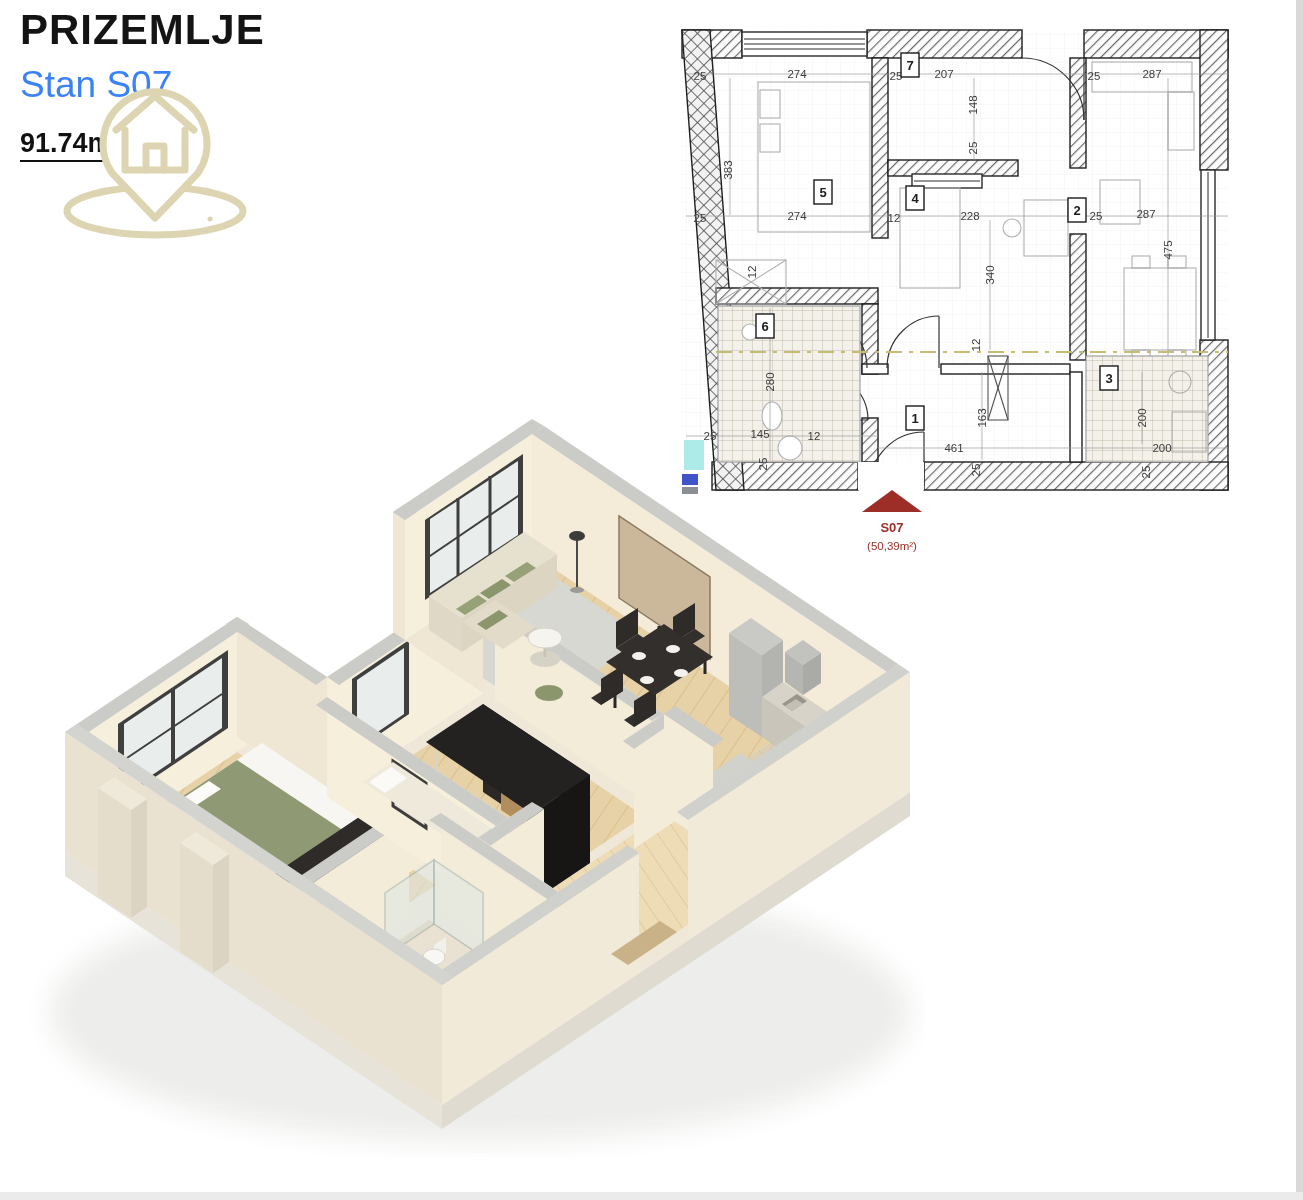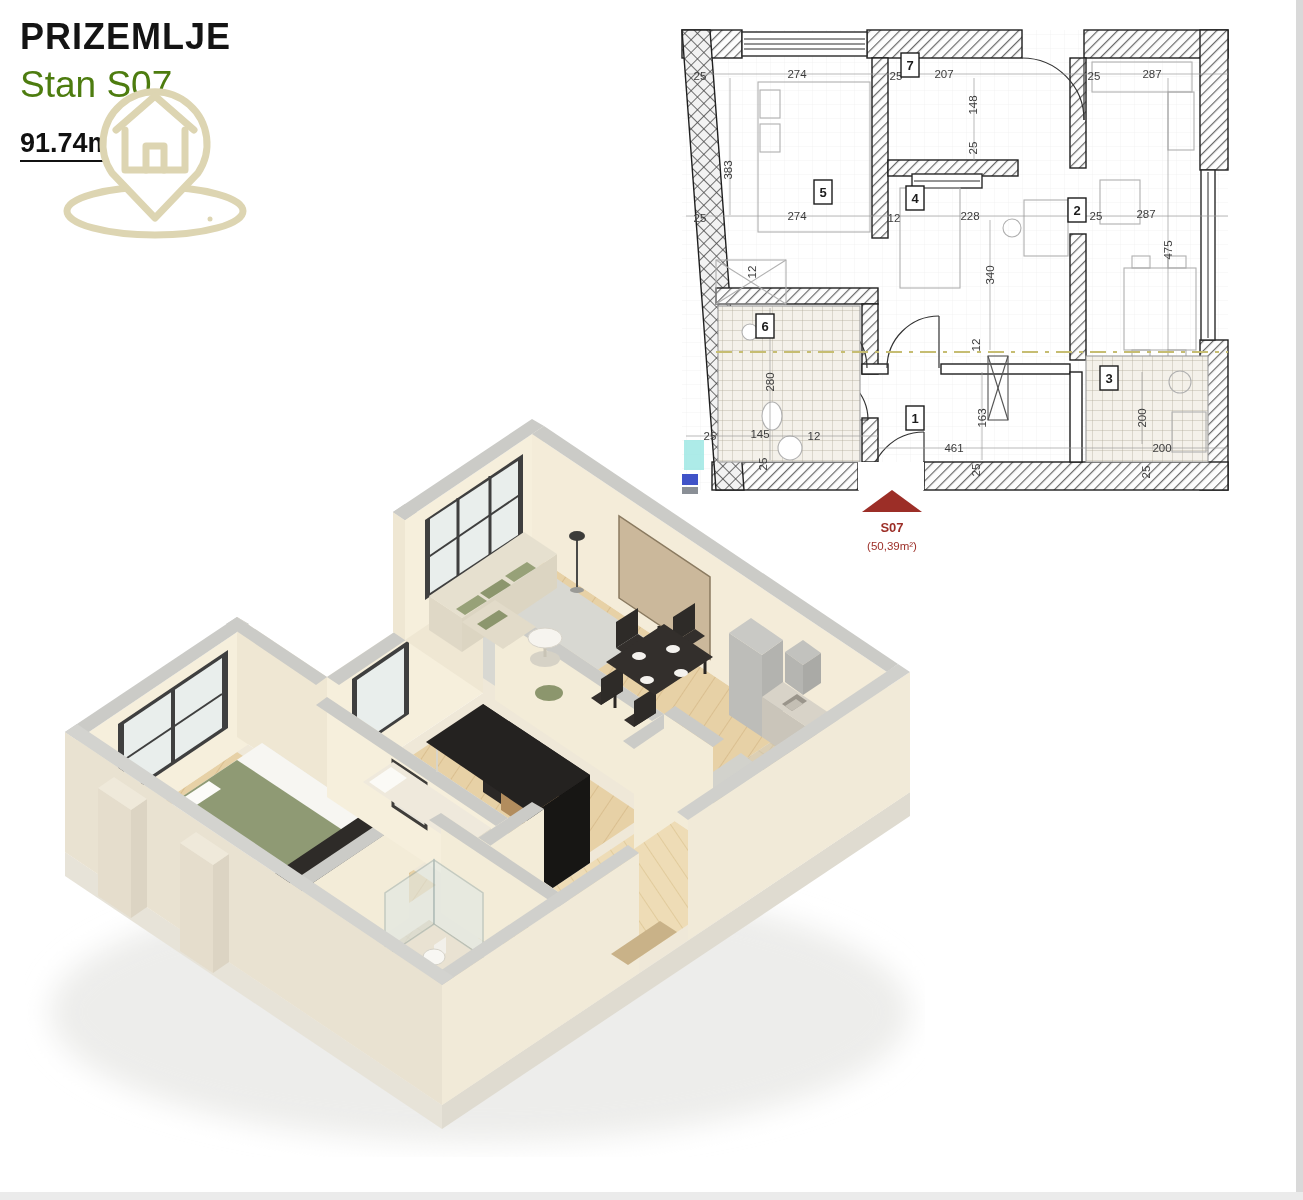--- a/index.html
+++ b/index.html
@@ -1,20 +1,20 @@
 <!DOCTYPE html>
 <html><head>
 <meta charset="utf-8">
 <style>
   html,body{margin:0;padding:0;background:#fff;}
   body{width:1303px;height:1200px;position:relative;overflow:hidden;
        font-family:"Liberation Sans",sans-serif;color:#1b1b1b;}
   .abs{position:absolute;}
-  .hdr-title{left:20px;top:6px;font-size:36px;font-weight:bold;letter-spacing:1px;color:#141414;margin-top:10px;}
-  .hdr-sub{left:20px;top:64px;font-size:37px;font-weight:400;color:#4d7c0f;}
+  .hdr-title{left:20px;top:6px;font-size:42px;font-weight:bold;letter-spacing:1px;color:#141414;}
+  .hdr-sub{left:20px;top:64px;font-size:37px;font-weight:400;color:#3b82f6;}
   .hdr-area{left:20px;top:128px;font-size:27px;font-weight:bold;color:#111;
             border-bottom:2.5px solid #111;padding:0 3px 1px 0;}
   .hdr-area sup{font-size:16px;}
   svg text{font-family:"Liberation Sans",sans-serif;}
   .dim{font-size:11.5px;fill:#3c3c3c;}
   .marker{font-size:13px;fill:#1c1c1c;font-weight:bold;}
   .entryT{font-size:13px;font-weight:bold;fill:#9c2e27;}
   .entryA{font-size:11.5px;fill:#9c2e27;}
   .edge-right{right:0;top:0;width:7px;height:1200px;background:#d9d9d9;}
   .edge-bottom{left:0;top:1192px;width:1303px;height:8px;background:#ebebeb;}

